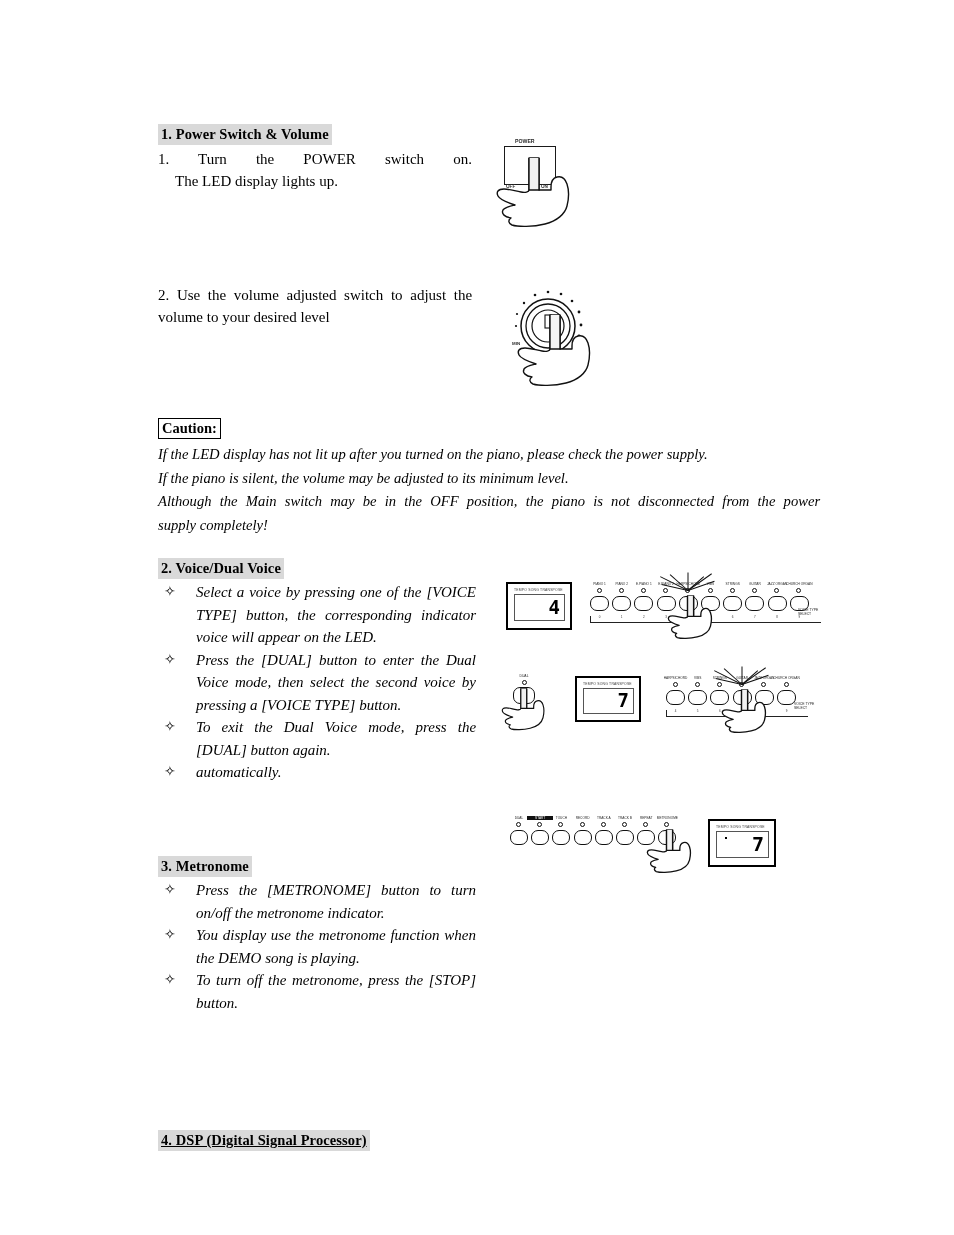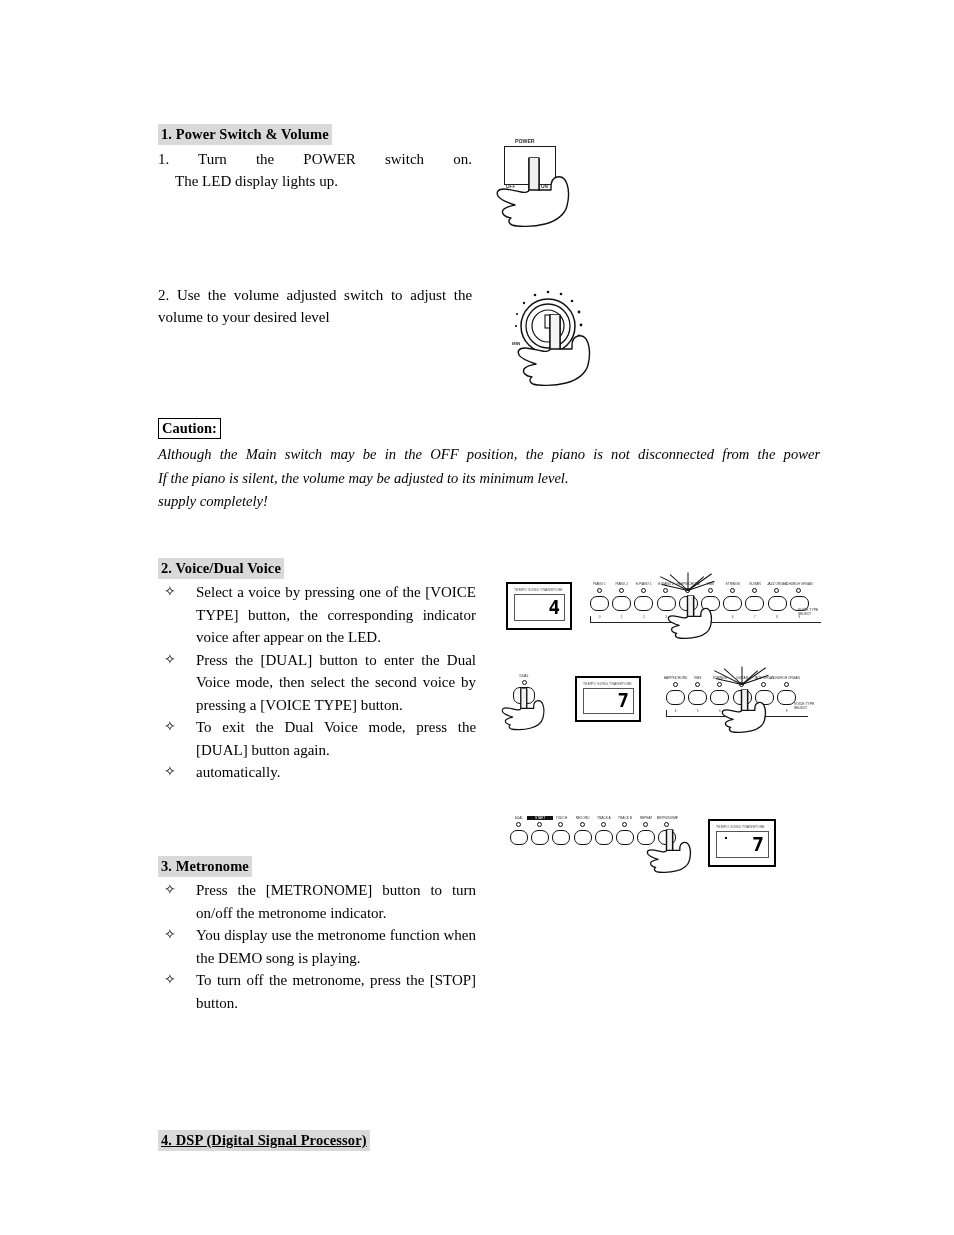--- a/index.html
+++ b/index.html
@@ -85,20 +85,21 @@
   .bullet-mark {
     position: absolute;
     left: 6px;
     top: 0px;
     font-size: 14px;
     line-height: 22.5px;
   }
   .bullet-text {
     display: block;
     text-align: justify;
+    font-style: italic;
   }
   .bullet-text .jl {
     display: block;
     text-align: justify;
     text-align-last: justify;
     white-space: nowrap;
   }
 
   
   .diagram { position: absolute; }
@@ -288,41 +289,42 @@
                  C62 69 70 62 72 54 C74 46 74 38 72 32 C70 26 66 24 62 25 C58 26 56 30 56 35 L56 38
                  L44 38 L44 4 Z" fill="#ffffff" stroke="#111111" stroke-width="1.4" stroke-linejoin="round"></path>
         <path d="M44 4 L44 38 L34 38 L34 4" fill="#f4f4f4" stroke="#111111" stroke-width="1.4"></path>
       </svg>
     </div>
   </div>
 
   <div class="caution-label" style="left:158px; top:402px;">Caution:</div>
 
   <div class="caution-body" style="left:158px; top:427px;">
+    <p>If the LED display has not lit up after you turned on the piano, please check the power supply.</p>
+    <p>If the piano is silent, the volume may be adjusted to its minimum level.</p>
     <p style="text-align:justify; text-align-last:justify; white-space:nowrap;">
       <span>Although</span>
       <span>the</span>
       <span>Main</span>
       <span>switch</span>
       <span>may</span>
       <span>be</span>
       <span>in</span>
       <span>the</span>
       <span>OFF</span>
       <span>position,</span>
       <span>the</span>
       <span>piano</span>
       <span>is</span>
       <span>not</span>
       <span>disconnected</span>
       <span>from</span>
       <span>the</span>
       <span>power</span>
     </p>
-    <p>If the piano is silent, the volume may be adjusted to its minimum level.</p>
     <p>supply completely!</p>
   </div>
 
   <div class="section-head" style="left:158px; top:542px;">2. Voice/Dual Voice</div>
 
   <div class="bullets" style="left:158px; top:565px;">
 
     <div class="bullet-row">
       <span class="bullet-mark">✧</span>
       <span class="bullet-text">
@@ -337,21 +339,21 @@
           <span>the</span>
           <span>[VOICE</span>
         </span>
         <span class="jl">
           <span>TYPE]</span>
           <span>button,</span>
           <span>the</span>
           <span>corresponding</span>
           <span>indicator</span>
         </span>
-        <span style="display:block;">voice after appear on the LED.</span>
+        <span style="display:block;">voice will appear on the LED.</span>
       </span>
     </div>
 
     <div class="bullet-row">
       <span class="bullet-mark">✧</span>
       <span class="bullet-text">
         <span class="jl">
           <span>Press</span>
           <span>the</span>
           <span>[DUAL]</span>

